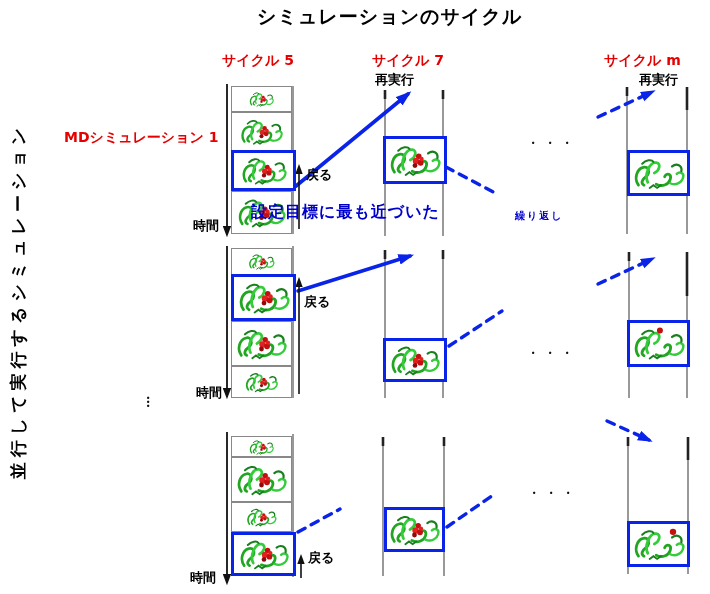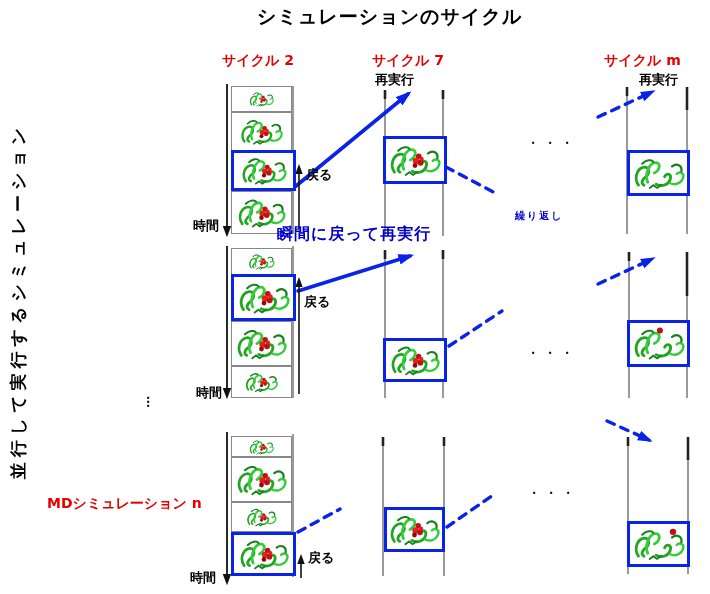--- a/index.html
+++ b/index.html
@@ -98,38 +98,38 @@
       <line x1="299" y1="229" x2="299" y2="167"></line>
       <line x1="299" y1="394" x2="299" y2="280"></line>
       <line x1="301" y1="578" x2="301" y2="557"></line>
     </g>
   </svg>
 
   <div class="abs title" style="left:257px;top:4px">シミュレーションのサイクル</div>
 
   <div class="abs side-label" style="left:-182px;top:290px">並行して実行するシミュレーション</div>
 
-  <div class="abs col-header" style="left:222px;top:52px">サイクル 2</div>
+  <div class="abs col-header" style="left:222px;top:52px">サイクル 5</div>
   <div class="abs col-header" style="left:372px;top:52px">サイクル 7</div>
   <div class="abs col-header" style="left:604px;top:52px">サイクル m</div>
 
-  <div class="abs row-label" style="left:47px;top:495px">MDシミュレーション n</div>
+  <div class="abs row-label" style="left:64px;top:129px">MDシミュレーション 1</div>
 
   <div class="abs small-label" style="left:375px;top:71px">再実行</div>
   <div class="abs small-label" style="left:639px;top:71px">再実行</div>
 
   <div class="abs small-label" style="left:306px;top:166px">戻る</div>
   <div class="abs small-label" style="left:304px;top:293px">戻る</div>
   <div class="abs small-label" style="left:308px;top:549px">戻る</div>
 
   <div class="abs small-label" style="left:193px;top:217px">時間</div>
   <div class="abs small-label" style="left:196px;top:384px">時間</div>
   <div class="abs small-label" style="left:190px;top:569px">時間</div>
 
-  <div class="abs note" style="left:277px;top:224px;z-index:8">瞬間に戻って再実行</div>
+  <div class="abs note" style="left:251px;top:202px;z-index:8">設定目標に最も近づいた</div>
 
   <div class="abs repeat" style="left:515px;top:209px">繰り返し</div>
 
   <div class="abs hdots" style="left:527px;top:135px">・・・</div>
   <div class="abs hdots" style="left:527px;top:345px">・・・</div>
   <div class="abs hdots" style="left:528px;top:485px">・・・</div>
   <div class="abs vdots" style="left:139px;top:391px">・・・</div>
 
   <div id="strips">
       <div class="frame" style="left: 231px; top: 86px; width: 61px; height: 26px;">

